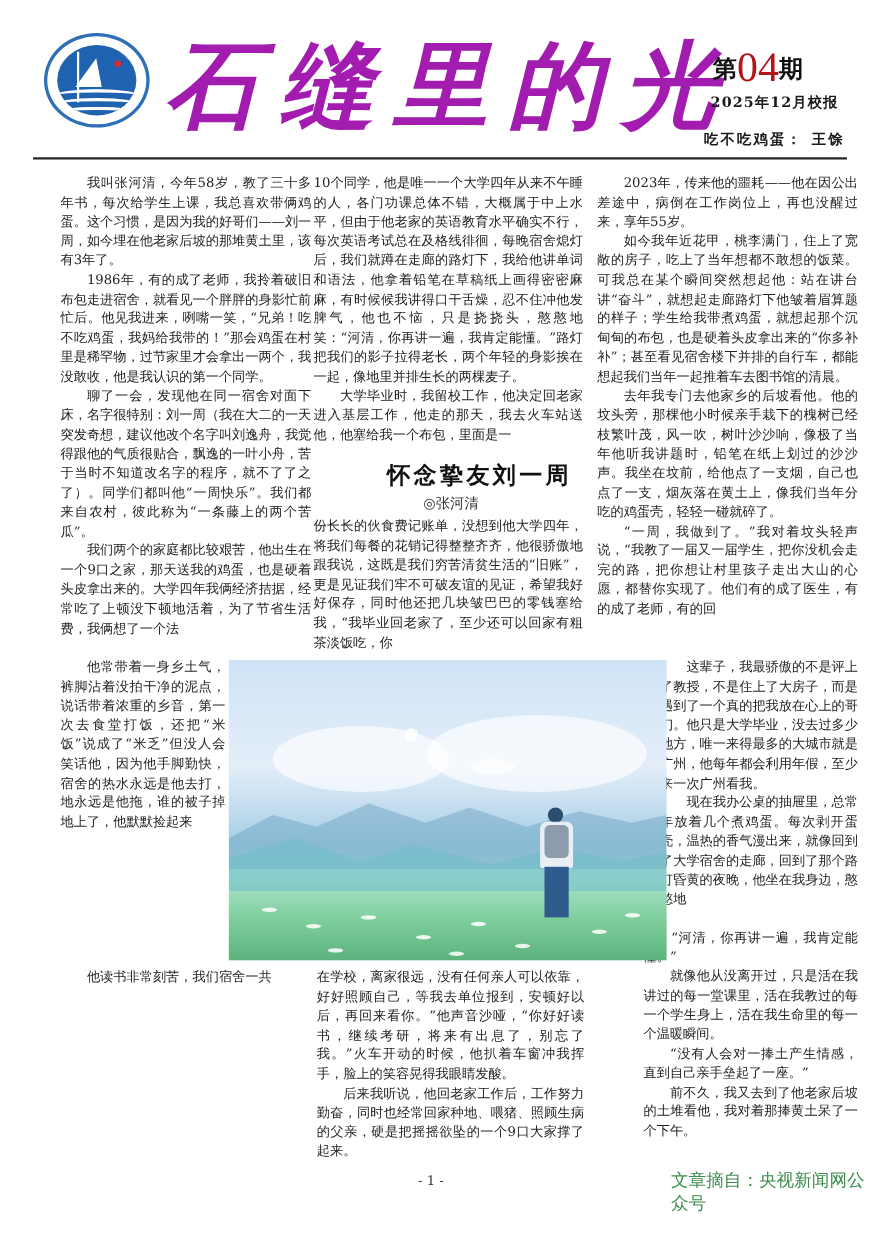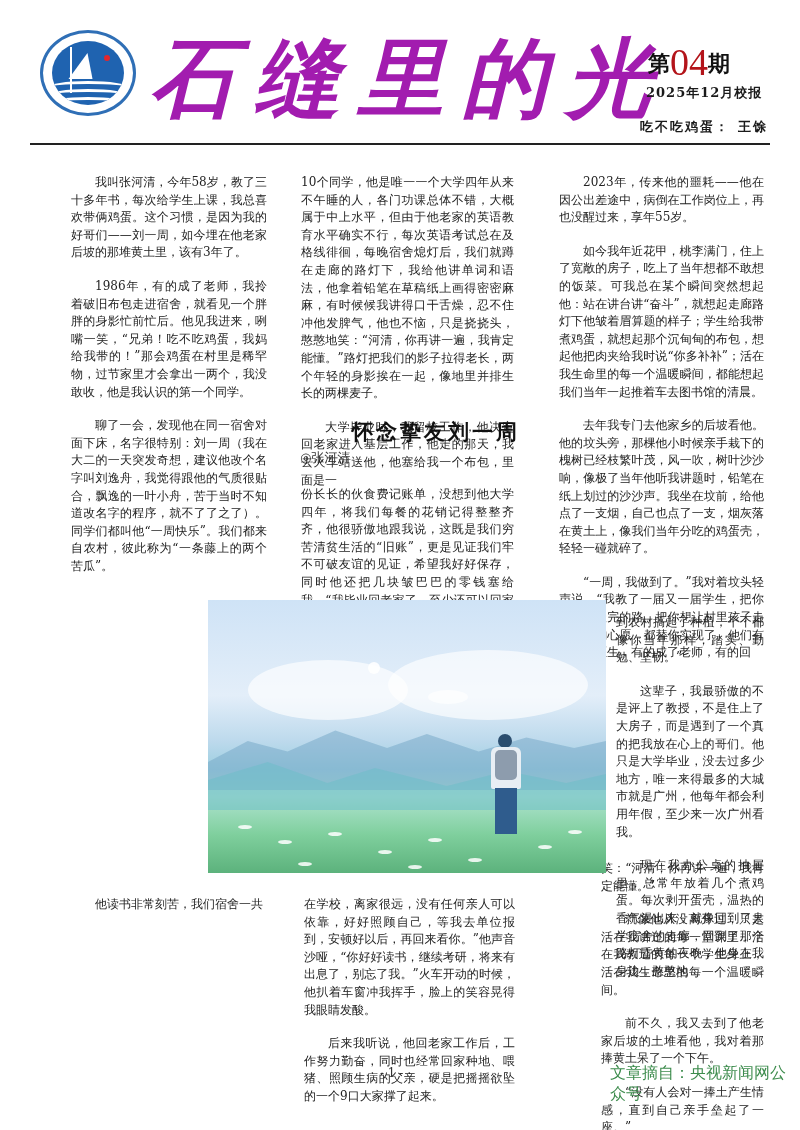--- a/index.html
+++ b/index.html
@@ -19,28 +19,28 @@
   .sun { position:absolute; left:52px; top:14px; width:6px; height:6px; border-radius:50%; background:#e3262d; }
   .title { left:150px; top:28px; font-size:86px; color:#a21caf; font-weight:bold;
            font-family:"DejaVu Serif",serif; letter-spacing:18px; line-height:100px; font-style:italic; }
   .issue { left:648px; top:40px; font-size:22px; color:#111; font-weight:bold; }
   .issue .num { color:#b3141a; font-size:38px; font-family:"Liberation Serif",serif; font-weight:normal; vertical-align:-4px; }
   .date { left:646px; top:84px; font-size:13px; font-weight:bold; letter-spacing:1px; }
   .editor { left:640px; top:118px; font-size:13px; font-weight:bold; letter-spacing:2px; }
   .rule { left:30px; top:143px; width:740px; height:2px; background:#222; }
   
   .col { font-size:12px; line-height:17.6px; text-align:justify; color:#222; }
-  .col p { margin:16px; text-indent:2em; }
+  .col p { margin:0; text-indent:2em; }
   .col p.ni { text-indent:0; }
   .c1 { left:55px; top:158px; width:228px; }
   .c2 { left:285px; top:158px; width:245px; }
   .c3 { left:543px; top:158px; width:237px; }
   .article-title { left:300px; top:418px; width:220px; text-align:right; font-size:21px; font-weight:bold;
                    letter-spacing:3px; font-family:"DejaVu Sans",sans-serif; color:#111; }
-  .byline { left:300px; top:449px; width:220px; text-align:left; font-size:13px; color:#333; }
+  .byline { left:300px; top:449px; width:220px; text-align:center; font-size:13px; color:#333; }
   .c2b { left:285px; top:470px; width:245px; }
   .c1b { left:55px; top:598px; width:150px; }
   .c1c { left:55px; top:880px; width:228px; }
   .c2c { left:288px; top:880px; width:243px; }
   .c3b { left:600px; top:598px; width:180px; }
   .c3c { left:585px; top:844px; width:195px; }
   .illus { left:208px; top:600px; width:398px; height:273px; overflow:hidden;
            background:linear-gradient(180deg,#cfe3f6 0%,#e3eef9 35%,#bcd9ec 52%,#9ccfe0 62%,#aee3cf 72%,#7fcf9d 86%,#5cb27c 100%); }
   .cloud { position:absolute; background:rgba(255,255,255,0.65); border-radius:50%; }
   .mount { position:absolute; background:rgba(120,170,200,0.55); }
@@ -72,22 +72,24 @@
 <div class="abs date">2025年12月校报</div>
 <div class="abs editor">
   <span>吃不吃鸡蛋：</span><span style="margin-left:8px;font-family:Liberation Serif, serif;">王馀</span>
 </div>
 <div class="abs rule"></div>
 
 <div class="abs col c1">
   <p>我叫张河清，今年58岁，教了三十多年书，每次给学生上课，我总喜欢带俩鸡蛋。这个习惯，是因为我的好哥们——刘一周，如今埋在他老家后坡的那堆黄土里，该有3年了。</p>
   <p>1986年，有的成了老师，我拎着破旧布包走进宿舍，就看见一个胖胖的身影忙前忙后。他见我进来，咧嘴一笑，“兄弟！吃不吃鸡蛋，我妈给我带的！”那会鸡蛋在村里是稀罕物，过节家里才会拿出一两个，我没敢收，他是我认识的第一个同学。</p>
   <p>聊了一会，发现他在同一宿舍对面下床，名字很特别：刘一周（我在大二的一天突发奇想，建议他改个名字叫刘逸舟，我觉得跟他的气质很贴合，飘逸的一叶小舟，苦于当时不知道改名字的程序，就不了了之了）。同学们都叫他“一周快乐”。我们都来自农村，彼此称为“一条藤上的两个苦瓜”。</p>
+  <p>我们两个的家庭都比较艰苦，他出生在一个9口之家，那天送我的鸡蛋，也是硬着头皮拿出来的。大学四年我俩经济拮据，经常吃了上顿没下顿地活着，为了节省生活费，我俩想了一个法</p>
 </div>
 <div class="abs col c1b">
+  <p>他常带着一身乡土气，裤脚沾着没拍干净的泥点，说话带着浓重的乡音，第一次去食堂打饭，还把“米饭”说成了“米乏”但没人会笑话他，因为他手脚勤快，宿舍的热水永远是他去打，地永远是他拖，谁的被子掉地上了，他默默捡起来</p>
 </div>
 <div class="abs col c1c">
   <p>他读书非常刻苦，我们宿舍一共</p>
 </div>
 
 <div class="abs col c2">
   <p class="ni">10个同学，他是唯一一个大学四年从来不午睡的人，各门功课总体不错，大概属于中上水平，但由于他老家的英语教育水平确实不行，每次英语考试总在及格线徘徊，每晚宿舍熄灯后，我们就蹲在走廊的路灯下，我给他讲单词和语法，他拿着铅笔在草稿纸上画得密密麻麻，有时候候我讲得口干舌燥，忍不住冲他发脾气，他也不恼，只是挠挠头，憨憨地笑：“河清，你再讲一遍，我肯定能懂。”路灯把我们的影子拉得老长，两个年轻的身影挨在一起，像地里并排生长的两棵麦子。</p>
   <p>大学毕业时，我留校工作，他决定回老家进入基层工作，他走的那天，我去火车站送他，他塞给我一个布包，里面是一</p>
 </div>
 <div class="abs article-title">怀念挚友刘一周</div>
@@ -95,34 +97,33 @@
 <div class="abs col c2b">
   <p class="ni">份长长的伙食费记账单，没想到他大学四年，将我们每餐的花销记得整整齐齐，他很骄傲地跟我说，这既是我们穷苦清贫生活的“旧账”，更是见证我们牢不可破友谊的见证，希望我好好保存，同时他还把几块皱巴巴的零钱塞给我，“我毕业回老家了，至少还可以回家有粗茶淡饭吃，你</p>
 </div>
 <div class="abs col c2c">
   <p class="ni">在学校，离家很远，没有任何亲人可以依靠，好好照顾自己，等我去单位报到，安顿好以后，再回来看你。”他声音沙哑，“你好好读书，继续考研，将来有出息了，别忘了我。”火车开动的时候，他扒着车窗冲我挥手，脸上的笑容晃得我眼睛发酸。</p>
   <p>后来我听说，他回老家工作后，工作努力勤奋，同时也经常回家种地、喂猪、照顾生病的父亲，硬是把摇摇欲坠的一个9口大家撑了起来。</p>
 </div>
 
 <div class="abs col c3">
   <p>2023年，传来他的噩耗——他在因公出差途中，病倒在工作岗位上，再也没醒过来，享年55岁。</p>
-  <p>如今我年近花甲，桃李满门，住上了宽敞的房子，吃上了当年想都不敢想的饭菜。可我总在某个瞬间突然想起他：站在讲台讲“奋斗”，就想起走廊路灯下他皱着眉算题的样子；学生给我带煮鸡蛋，就想起那个沉甸甸的布包，想起他把肉夹给我时说“你多补补”；活在我生命里的每一个温暖瞬间，都能想起我们当年一起推着车去图书馆的清晨。</p>
+  <p>如今我年近花甲，桃李满门，住上了宽敞的房子，吃上了当年想都不敢想的饭菜。可我总在某个瞬间突然想起他：站在讲台讲“奋斗”，就想起走廊路灯下他皱着眉算题的样子；学生给我带煮鸡蛋，就想起那个沉甸甸的布包，也是硬着头皮拿出来的“你多补补”；甚至看见宿舍楼下并排的自行车，都能想起我们当年一起推着车去图书馆的清晨。</p>
   <p>去年我专门去他家乡的后坡看他。他的坟头旁，那棵他小时候亲手栽下的槐树已经枝繁叶茂，风一吹，树叶沙沙响，像极了当年他听我讲题时，铅笔在纸上划过的沙沙声。我坐在坟前，给他点了一支烟，自己也点了一支，烟灰落在黄土上，像我们当年分吃的鸡蛋壳，轻轻一碰就碎了。</p>
   <p>“一周，我做到了。”我对着坟头轻声说，“我教了一届又一届学生，把你没机会走完的路，把你想让村里孩子走出大山的心愿，都替你实现了。他们有的成了医生，有的成了老师，有的回</p>
 </div>
 <div class="abs col c3b">
-  <p class="ni">到农村搞起了种植，个个都像你当年那样，踏实、勤勉、坚韧。”</p>
   <p>这辈子，我最骄傲的不是评上了教授，不是住上了大房子，而是遇到了一个真的把我放在心上的哥们。他只是大学毕业，没去过多少地方，唯一来得最多的大城市就是广州，他每年都会利用年假，至少来一次广州看我。</p>
   <p>现在我办公桌的抽屉里，总常年放着几个煮鸡蛋。每次剥开蛋壳，温热的香气漫出来，就像回到了大学宿舍的走廊，回到了那个路灯昏黄的夜晚，他坐在我身边，憨憨地</p>
 </div>
 <div class="abs col c3c">
   <p class="ni">笑：“河清，你再讲一遍，我肯定能懂。”</p>
   <p>就像他从没离开过，只是活在我讲过的每一堂课里，活在我教过的每一个学生身上，活在我生命里的每一个温暖瞬间。</p>
+  <p>“没有人会对一捧土产生情感，直到自己亲手垒起了一座。”</p>
   <p>前不久，我又去到了他老家后坡的土堆看他，我对着那捧黄土呆了一个下午。</p>
-  <p>“没有人会对一捧土产生情感，直到自己亲手垒起了一座。”</p>
 </div>
 
 <div class="abs illus">
   <div class="cloud" style="left:40px;top:60px;width:160px;height:60px;"></div>
   <div class="cloud" style="left:180px;top:50px;width:200px;height:70px;"></div>
   <div class="cloud" style="left:220px;top:90px;width:40px;height:14px;"></div>
   <div class="cloud" style="left:160px;top:62px;width:12px;height:12px;background:rgba(255,255,255,0.9);"></div>
   <div class="mount" style="left:0;top:120px;width:398px;height:70px;clip-path:polygon(0 60%,10% 30%,20% 45%,32% 15%,45% 40%,55% 20%,68% 45%,80% 25%,92% 40%,100% 30%,100% 100%,0 100%);"></div>
   <div class="mount" style="left:0;top:150px;width:398px;height:60px;background:rgba(110,190,200,0.55);clip-path:polygon(0 50%,15% 20%,30% 55%,42% 30%,60% 60%,75% 35%,90% 55%,100% 40%,100% 100%,0 100%);"></div>
   <div class="grass" style="left:30px;top:225px;"></div>

